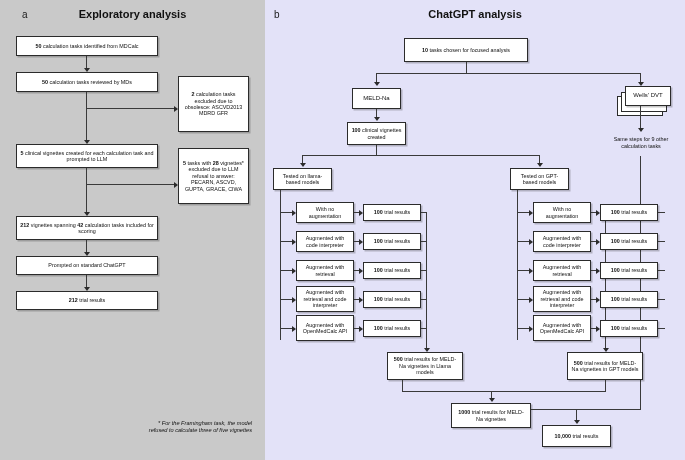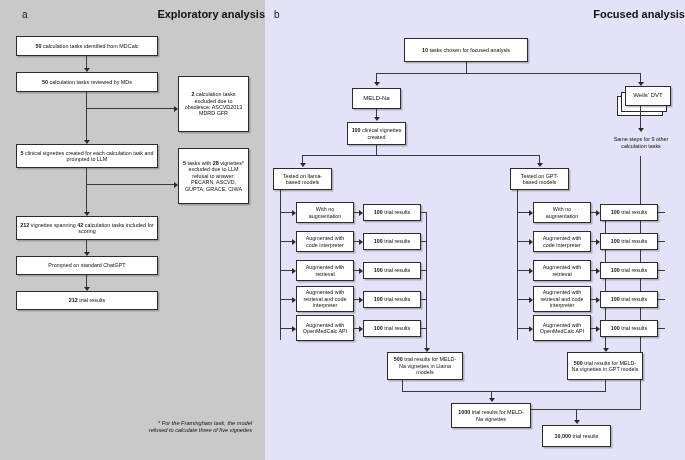--- a/index.html
+++ b/index.html
@@ -6,21 +6,21 @@
   body{width:685px;height:460px;overflow:hidden;background:#fff;
        font-family:"Liberation Sans","DejaVu Sans",sans-serif;}
   #root{position:relative;width:685px;height:460px;}
 
   .panel{position:absolute;top:0;height:460px;}
   #panel-a{left:0;width:265px;background:#c9c9c9;}
   #panel-b{left:265px;width:420px;background:#e3e2f8;}
 
   .panel-letter{position:absolute;font-size:10px;color:#1a1a1a;font-weight:400;}
   .panel-title{position:absolute;font-size:11px;font-weight:bold;color:#111;
-               text-align:right;white-space:nowrap;}
+               text-align:center;white-space:nowrap;}
 
   .box{position:absolute;box-sizing:border-box;background:#fff;
        border:1px solid #2b2b2b;
        display:flex;align-items:center;justify-content:center;
        text-align:center;line-height:1.18;color:#111;
        box-shadow:1.5px 1.5px 0 rgba(0,0,0,0.22);}
   .box .t{padding:1px 3px;}
   .f6{font-size:5.4px;}
   .f65{font-size:6px;}
   b{font-weight:bold;}
@@ -100,21 +100,21 @@
     <div class="box f6" style="left:16px;top:291px;width:142px;height:19px;">
       <span class="t"><b>212</b> trial results</span>
     </div>
 
     <div class="note" style="left:140px;top:420px;width:112px;">* For the Framingham task, the model refused to calculate three of five vignettes</div>
   </div>
 
   <div class="panel" id="panel-b">
 
     <div class="panel-letter" style="left:9px;top:9px;">b</div>
-    <div class="panel-title" style="left:0;top:8px;width:420px;">Focused analysis</div>
+    <div class="panel-title" style="left:0;top:8px;width:420px;">ChatGPT analysis</div>
 
     <div class="box f6" style="left:139px;top:38px;width:124px;height:24px;">
       <span class="t"><b>10</b> tasks chosen for focused analysis</span>
     </div>
 
     <div class="ln lnv" style="left:201px;top:62px;height:12px;"></div>
     <div class="ln lnh" style="left:111px;top:73px;width:264px;"></div>
     <div class="ln lnv" style="left:111px;top:73px;height:10px;"></div>
     <div class="arr arr-d" style="left:108.5px;top:82px;"></div>
     <div class="ln lnv" style="left:375px;top:73px;height:10px;"></div>

